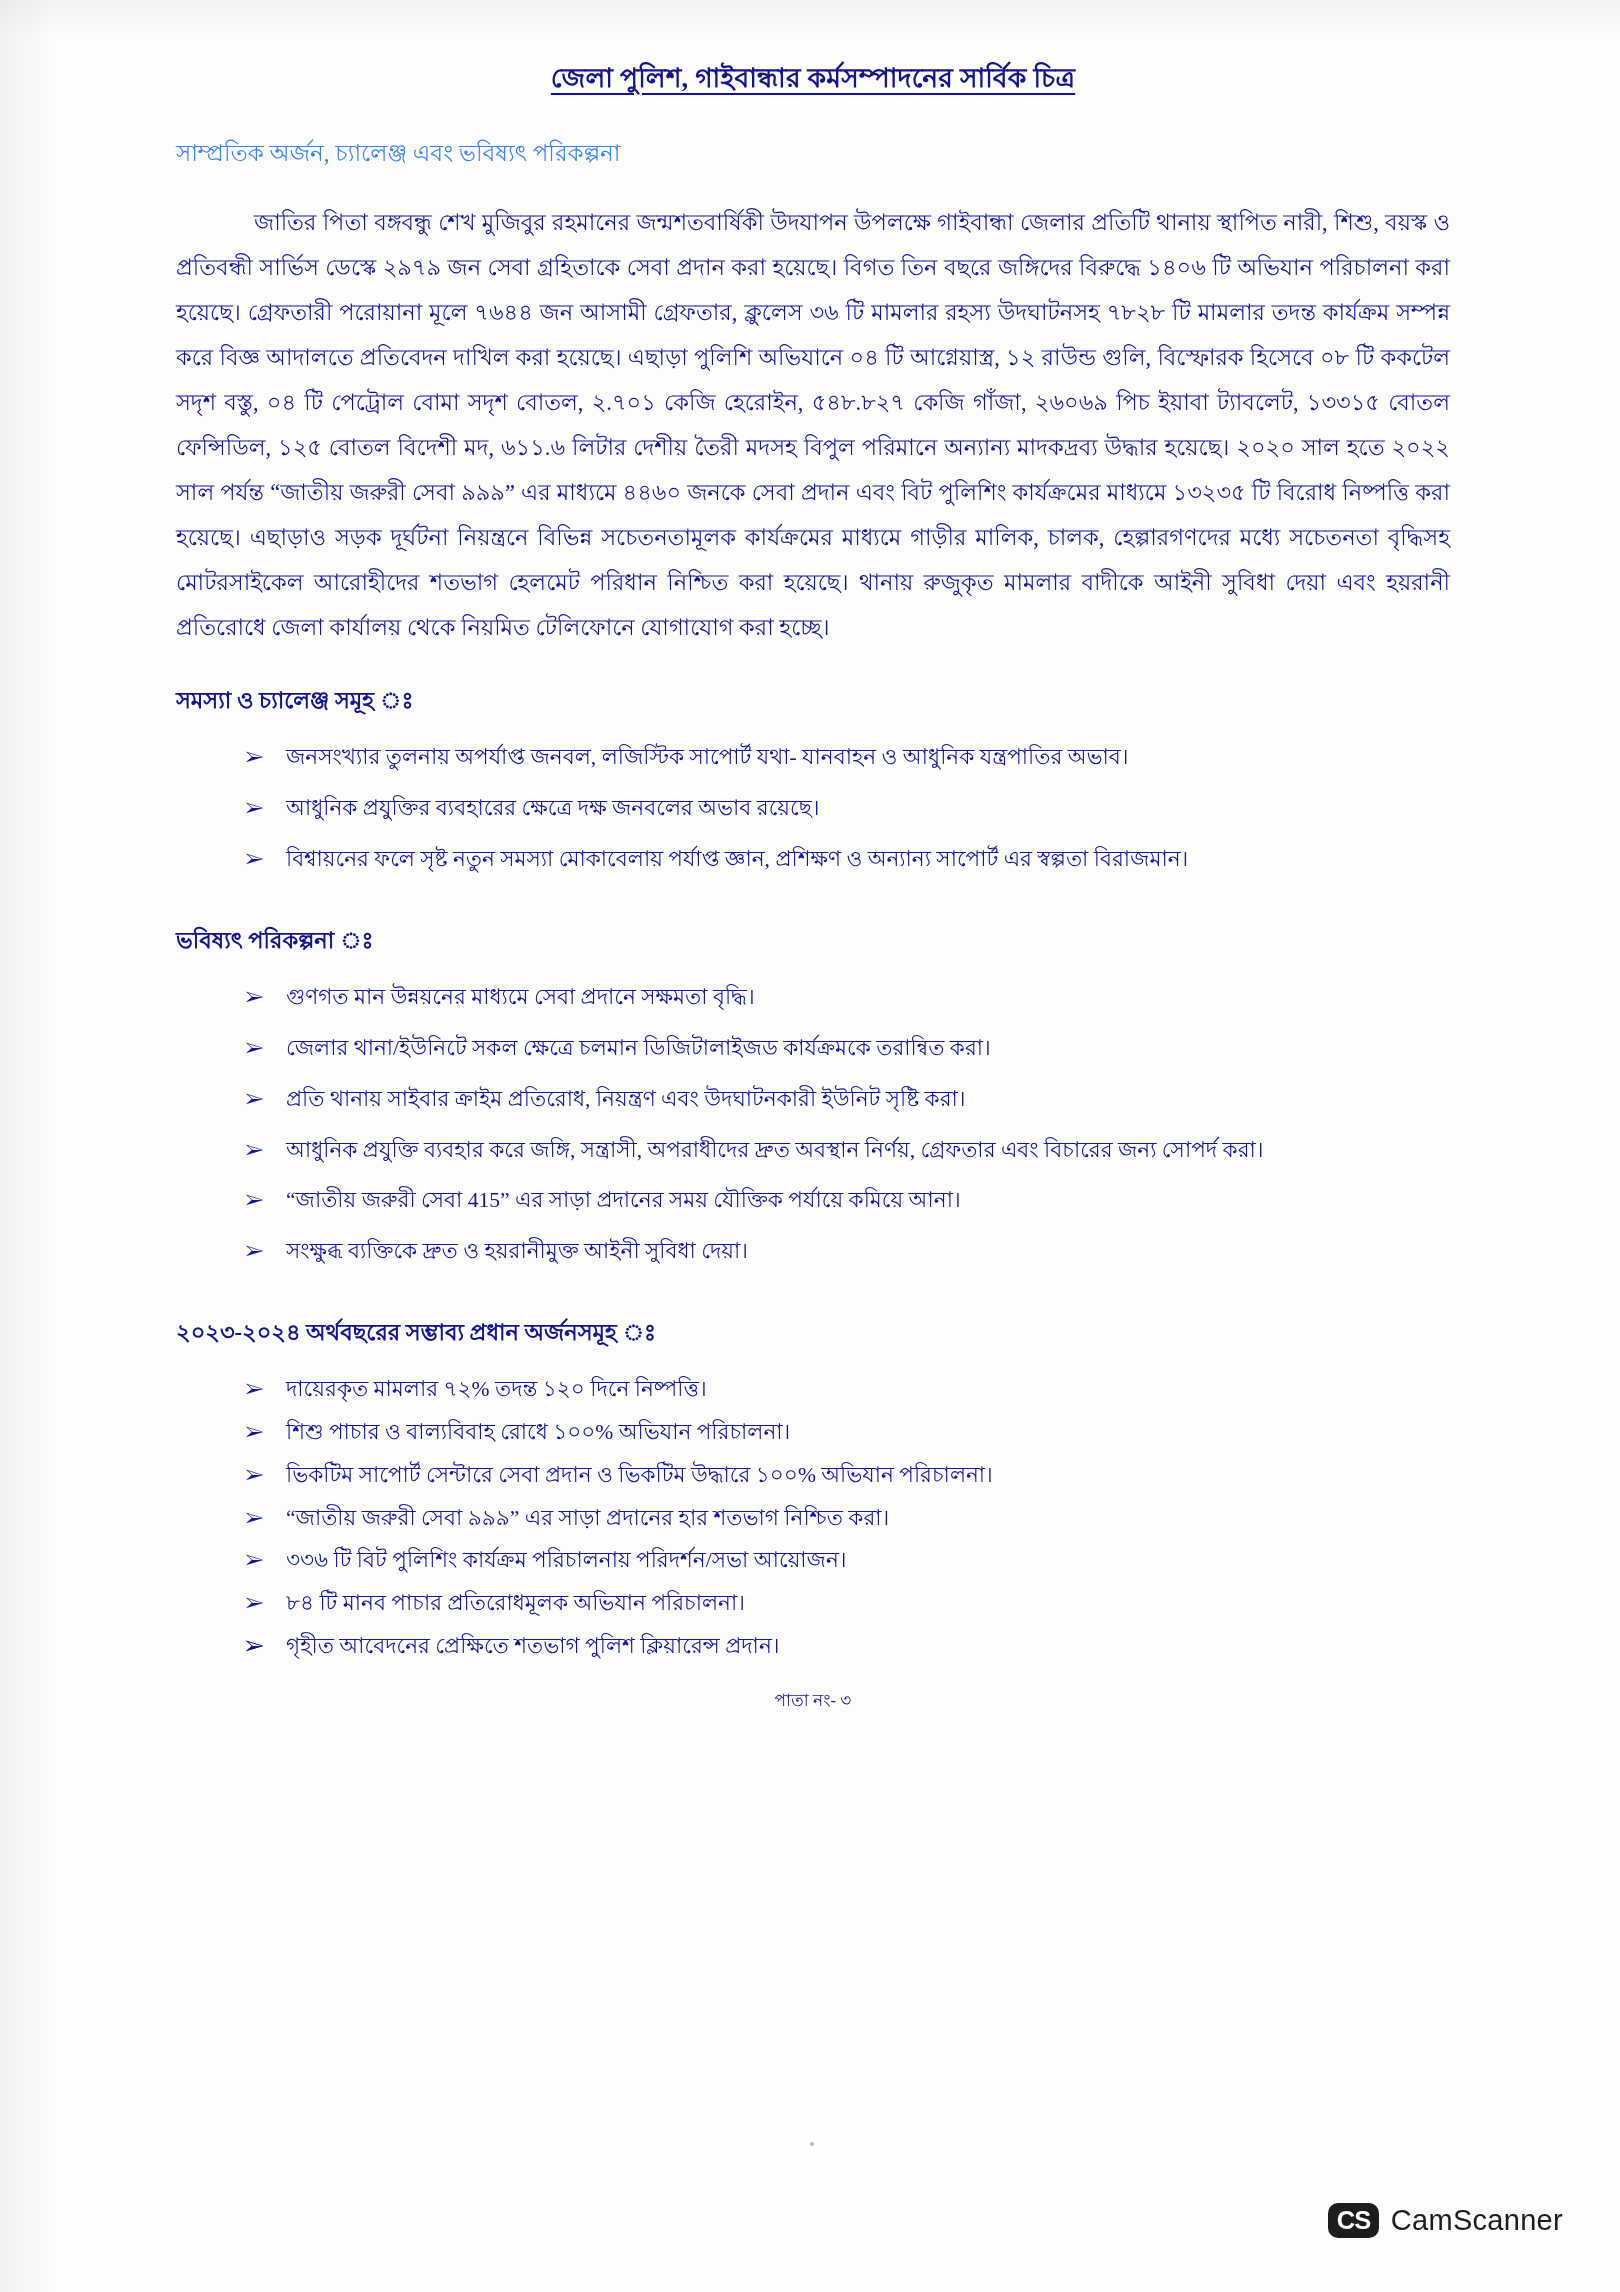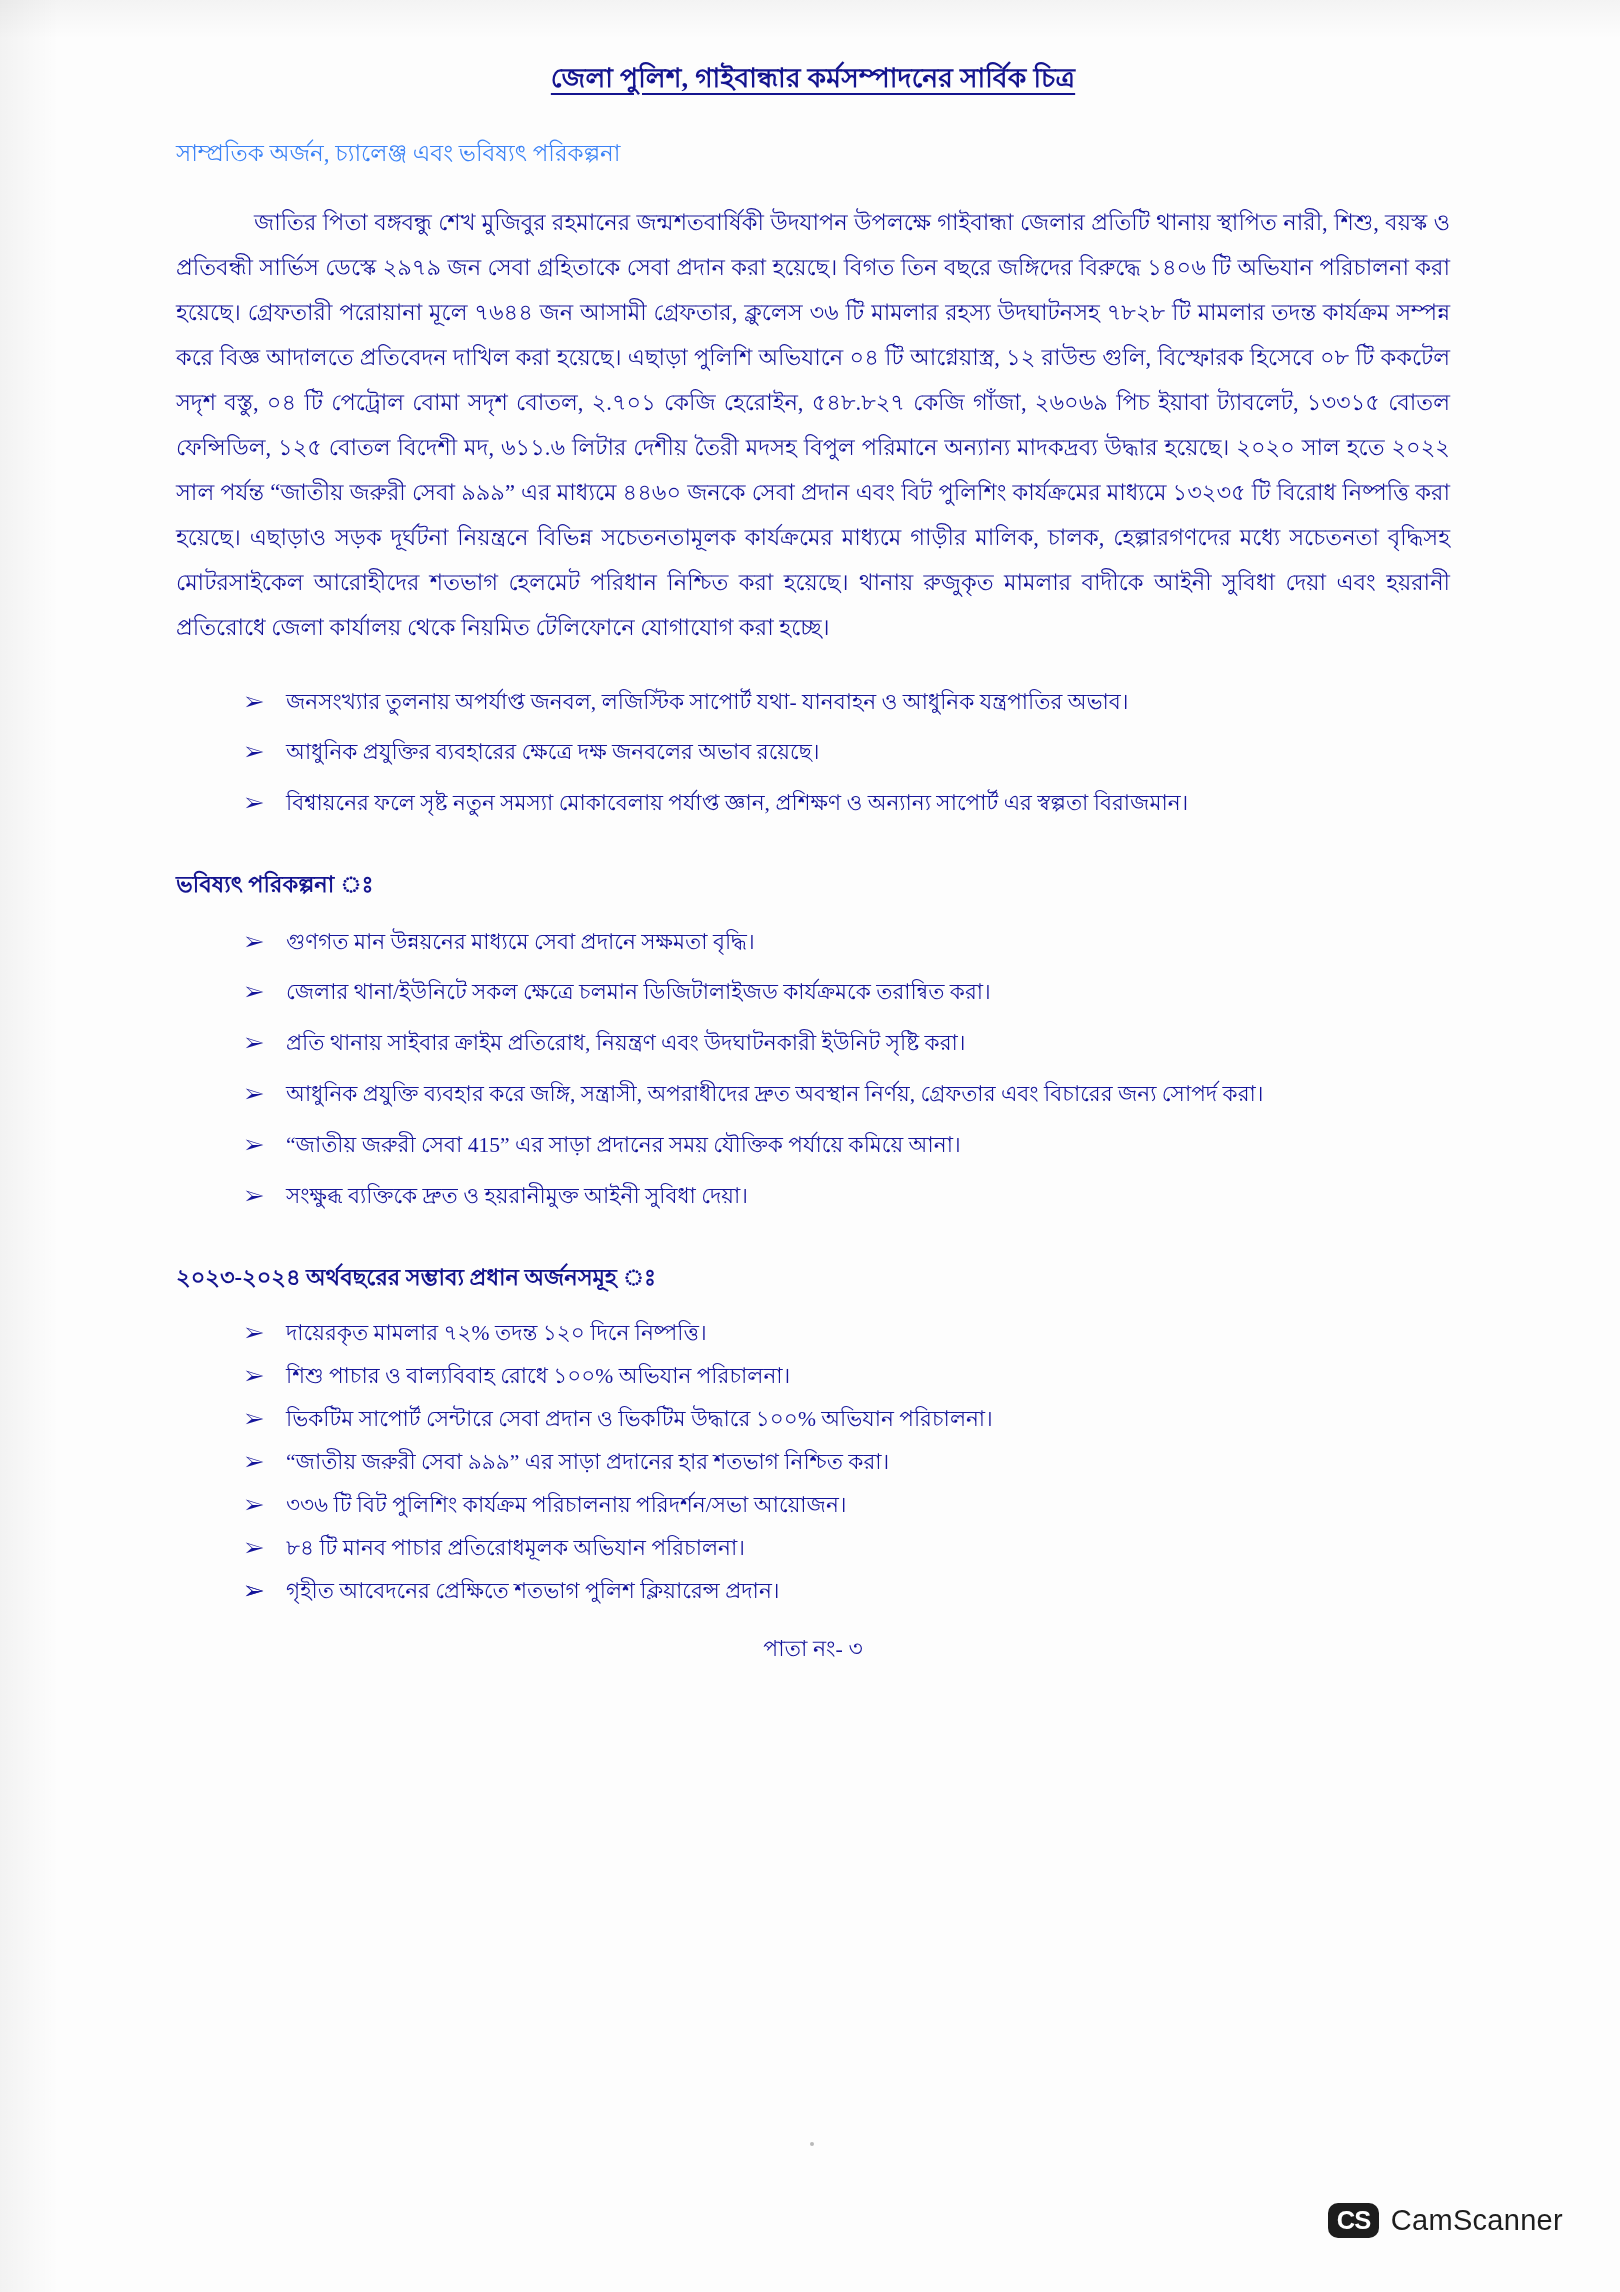--- a/index.html
+++ b/index.html
@@ -88,21 +88,21 @@
     top: 0;
     font-size: 20.6px;
     color: #15159a;
   }
   ul.tight li {
     margin-bottom: 5.9px;
     line-height: 37px;
   }
   .page-number {
     text-align: center;
-    font-size: 22px;
+    font-size: 17px;
     margin-top: 17.6px;
     color: #15159a;
   }
   .dot {
     position: absolute;
     left: 50%;
     top: 2142px;
     width: 3.9px;
     height: 3.9px;
     background: #b9b9b9;
@@ -164,20 +164,21 @@
 
   <div class="sheet">
 
     <div class="doc-title">জেলা পুলিশ, গাইবান্ধার কর্মসম্পাদনের সার্বিক চিত্র</div>
 
     <div class="section-head">সাম্প্রতিক অর্জন, চ্যালেঞ্জ এবং ভবিষ্যৎ পরিকল্পনা</div>
 
 
     <p class="body-para">জাতির পিতা বঙ্গবন্ধু শেখ মুজিবুর রহমানের জন্মশতবার্ষিকী উদযাপন উপলক্ষে গাইবান্ধা জেলার প্রতিটি থানায় স্থাপিত নারী, শিশু, বয়স্ক ও প্রতিবন্ধী সার্ভিস ডেস্কে ২৯৭৯ জন সেবা গ্রহিতাকে সেবা প্রদান করা হয়েছে। বিগত তিন বছরে জঙ্গিদের বিরুদ্ধে ১৪০৬ টি অভিযান পরিচালনা করা হয়েছে। গ্রেফতারী পরোয়ানা মূলে ৭৬৪৪ জন আসামী গ্রেফতার, ক্লুলেস ৩৬ টি মামলার রহস্য উদঘাটনসহ ৭৮২৮ টি মামলার তদন্ত কার্যক্রম সম্পন্ন করে বিজ্ঞ আদালতে প্রতিবেদন দাখিল করা হয়েছে। এছাড়া পুলিশি অভিযানে ০৪ টি আগ্নেয়াস্ত্র, ১২ রাউন্ড গুলি, বিস্ফোরক হিসেবে ০৮ টি ককটেল সদৃশ বস্তু, ০৪ টি পেট্রোল বোমা সদৃশ বোতল, ২.৭০১ কেজি হেরোইন, ৫৪৮.৮২৭ কেজি গাঁজা, ২৬০৬৯ পিচ ইয়াবা ট্যাবলেট, ১৩৩১৫ বোতল ফেন্সিডিল, ১২৫ বোতল বিদেশী মদ, ৬১১.৬ লিটার দেশীয় তৈরী মদসহ বিপুল পরিমানে অন্যান্য মাদকদ্রব্য উদ্ধার হয়েছে। ২০২০ সাল হতে ২০২২ সাল পর্যন্ত “জাতীয় জরুরী সেবা ৯৯৯” এর মাধ্যমে ৪৪৬০ জনকে সেবা প্রদান এবং বিট পুলিশিং কার্যক্রমের মাধ্যমে ১৩২৩৫ টি বিরোধ নিষ্পত্তি করা হয়েছে। এছাড়াও সড়ক দূর্ঘটনা নিয়ন্ত্রনে বিভিন্ন সচেতনতামূলক কার্যক্রমের মাধ্যমে গাড়ীর মালিক, চালক, হেল্পারগণদের মধ্যে সচেতনতা বৃদ্ধিসহ মোটরসাইকেল আরোহীদের শতভাগ হেলমেট পরিধান নিশ্চিত করা হয়েছে। থানায় রুজুকৃত মামলার বাদীকে আইনী সুবিধা দেয়া এবং হয়রানী প্রতিরোধে জেলা কার্যালয় থেকে নিয়মিত টেলিফোনে যোগাযোগ করা হচ্ছে।</p>
 
+    <div class="head2">সমস্যা ও চ্যালেঞ্জ সমূহ ঃ</div>
     <ul class="arrow-list">
       <li><span class="bullet">➢</span><span>জনসংখ্যার তুলনায় অপর্যাপ্ত জনবল, লজিস্টিক সাপোর্ট যথা- যানবাহন ও আধুনিক যন্ত্রপাতির অভাব।</span></li>
       <li><span class="bullet">➢</span><span>আধুনিক প্রযুক্তির ব্যবহারের ক্ষেত্রে দক্ষ জনবলের অভাব রয়েছে।</span></li>
       <li><span class="bullet">➢</span><span>বিশ্বায়নের ফলে সৃষ্ট নতুন সমস্যা মোকাবেলায় পর্যাপ্ত জ্ঞান, প্রশিক্ষণ ও অন্যান্য সাপোর্ট এর স্বল্পতা বিরাজমান।</span></li>
     </ul>
 
     <div class="head2 spaced">ভবিষ্যৎ পরিকল্পনা ঃ</div>
     <ul class="arrow-list">
       <li><span class="bullet">➢</span><span>গুণগত মান উন্নয়নের মাধ্যমে সেবা প্রদানে সক্ষমতা বৃদ্ধি।</span></li>
       <li><span class="bullet">➢</span><span>জেলার থানা/ইউনিটে সকল ক্ষেত্রে চলমান ডিজিটালাইজড কার্যক্রমকে তরান্বিত করা।</span></li>

